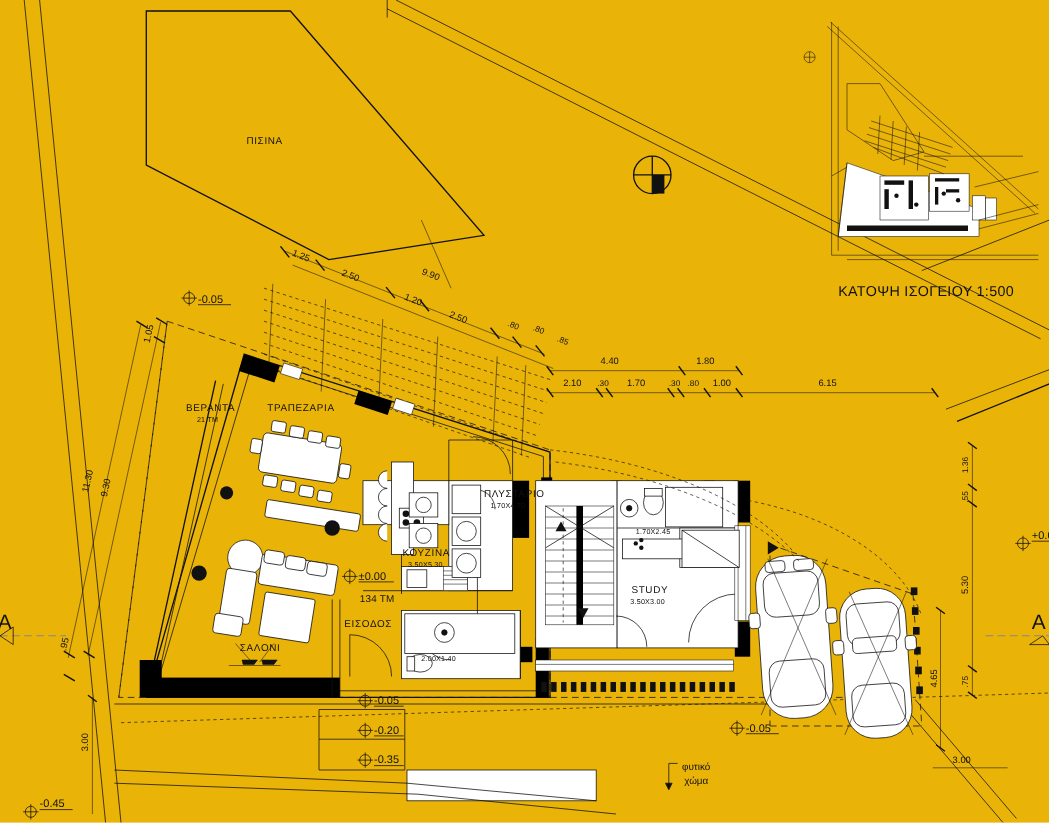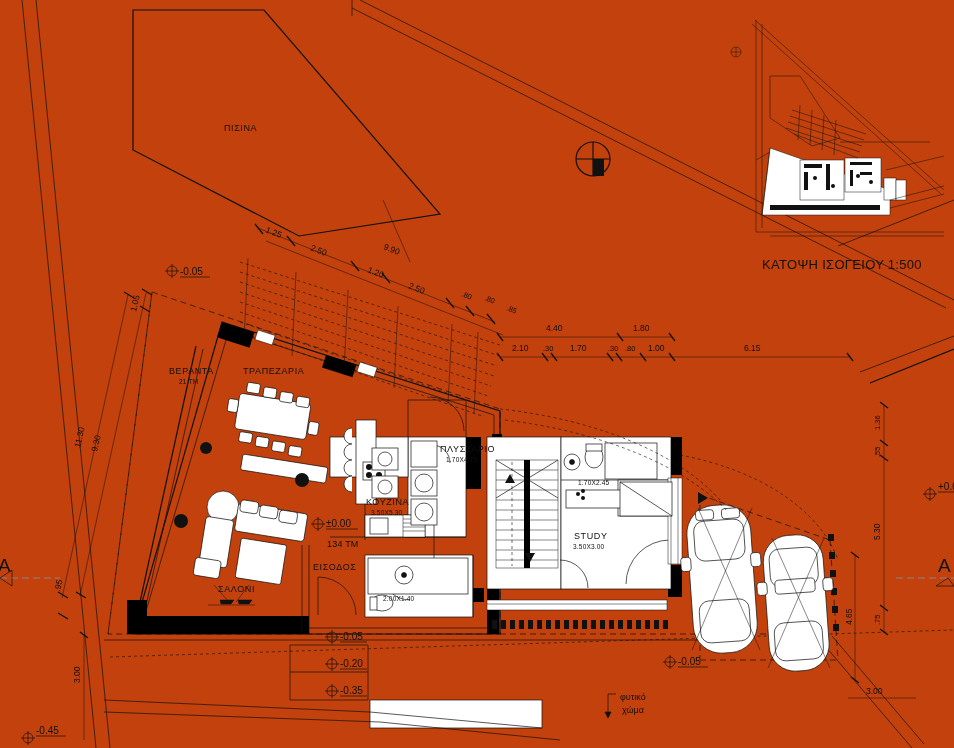--- a/index.html
+++ b/index.html
@@ -1,18 +1,18 @@
 <!DOCTYPE html>
 <html><head>
 <meta charset="utf-8">
 <style>
   html,body{margin:0;padding:0;background:#ffffff;}
   body{width:954px;height:748px;overflow:hidden;
        font-family:"Liberation Sans","DejaVu Sans",sans-serif;color:#1a1a1a;}
-  #sheet{position:relative;width:954px;height:748px;background:#c2410c;text-align:right;}
+  #sheet{position:relative;width:954px;height:748px;background:#eab308;text-align:right;}
   svg{display:block;}
   text{font-family:"Liberation Sans","DejaVu Sans",sans-serif;fill:#111;}
   .roomlbl{font-size:9px;letter-spacing:.6px;}
   .roomdim{font-size:6.5px;letter-spacing:.2px;}
   .dimtxt{font-size:8.5px;fill:#111;}
   .dimtxt-sm{font-size:7.5px;fill:#111;}
   .lvl{font-size:10px;fill:#111;}
   .caption{font-size:13px;letter-spacing:.3px;fill:#111;}
   .secmark{font-size:19px;fill:#111;}
   .greek{font-size:9px;}

